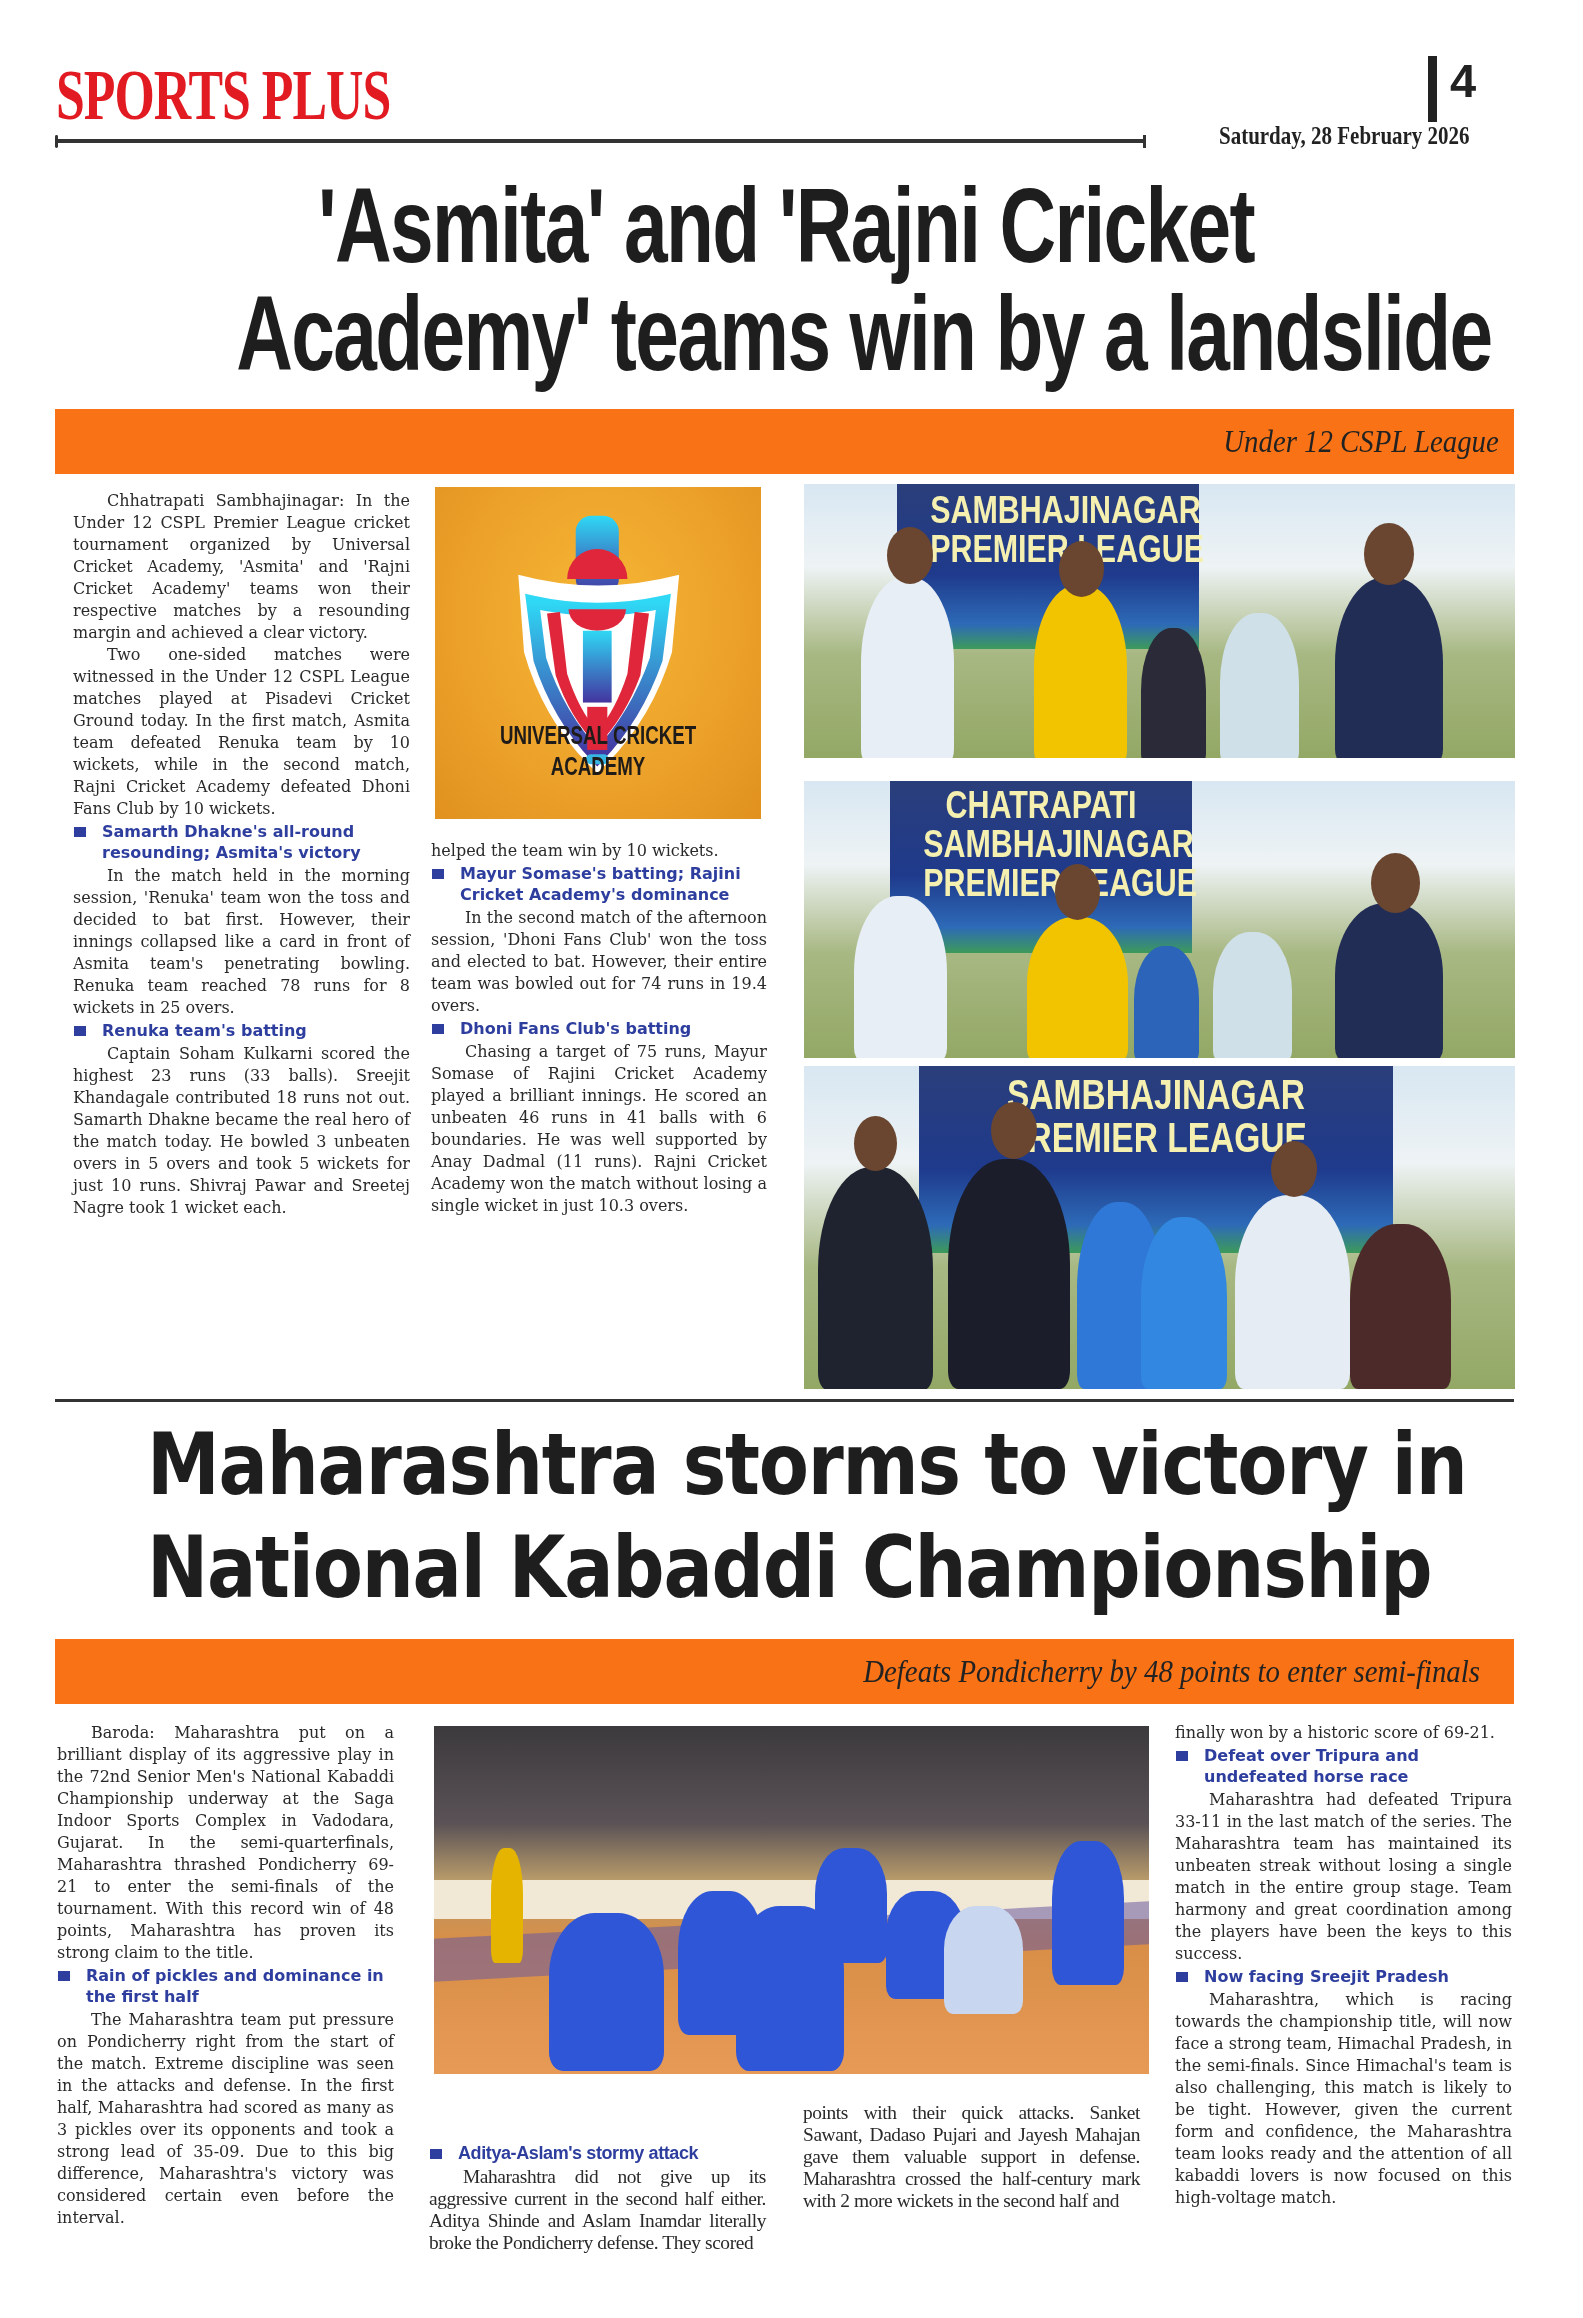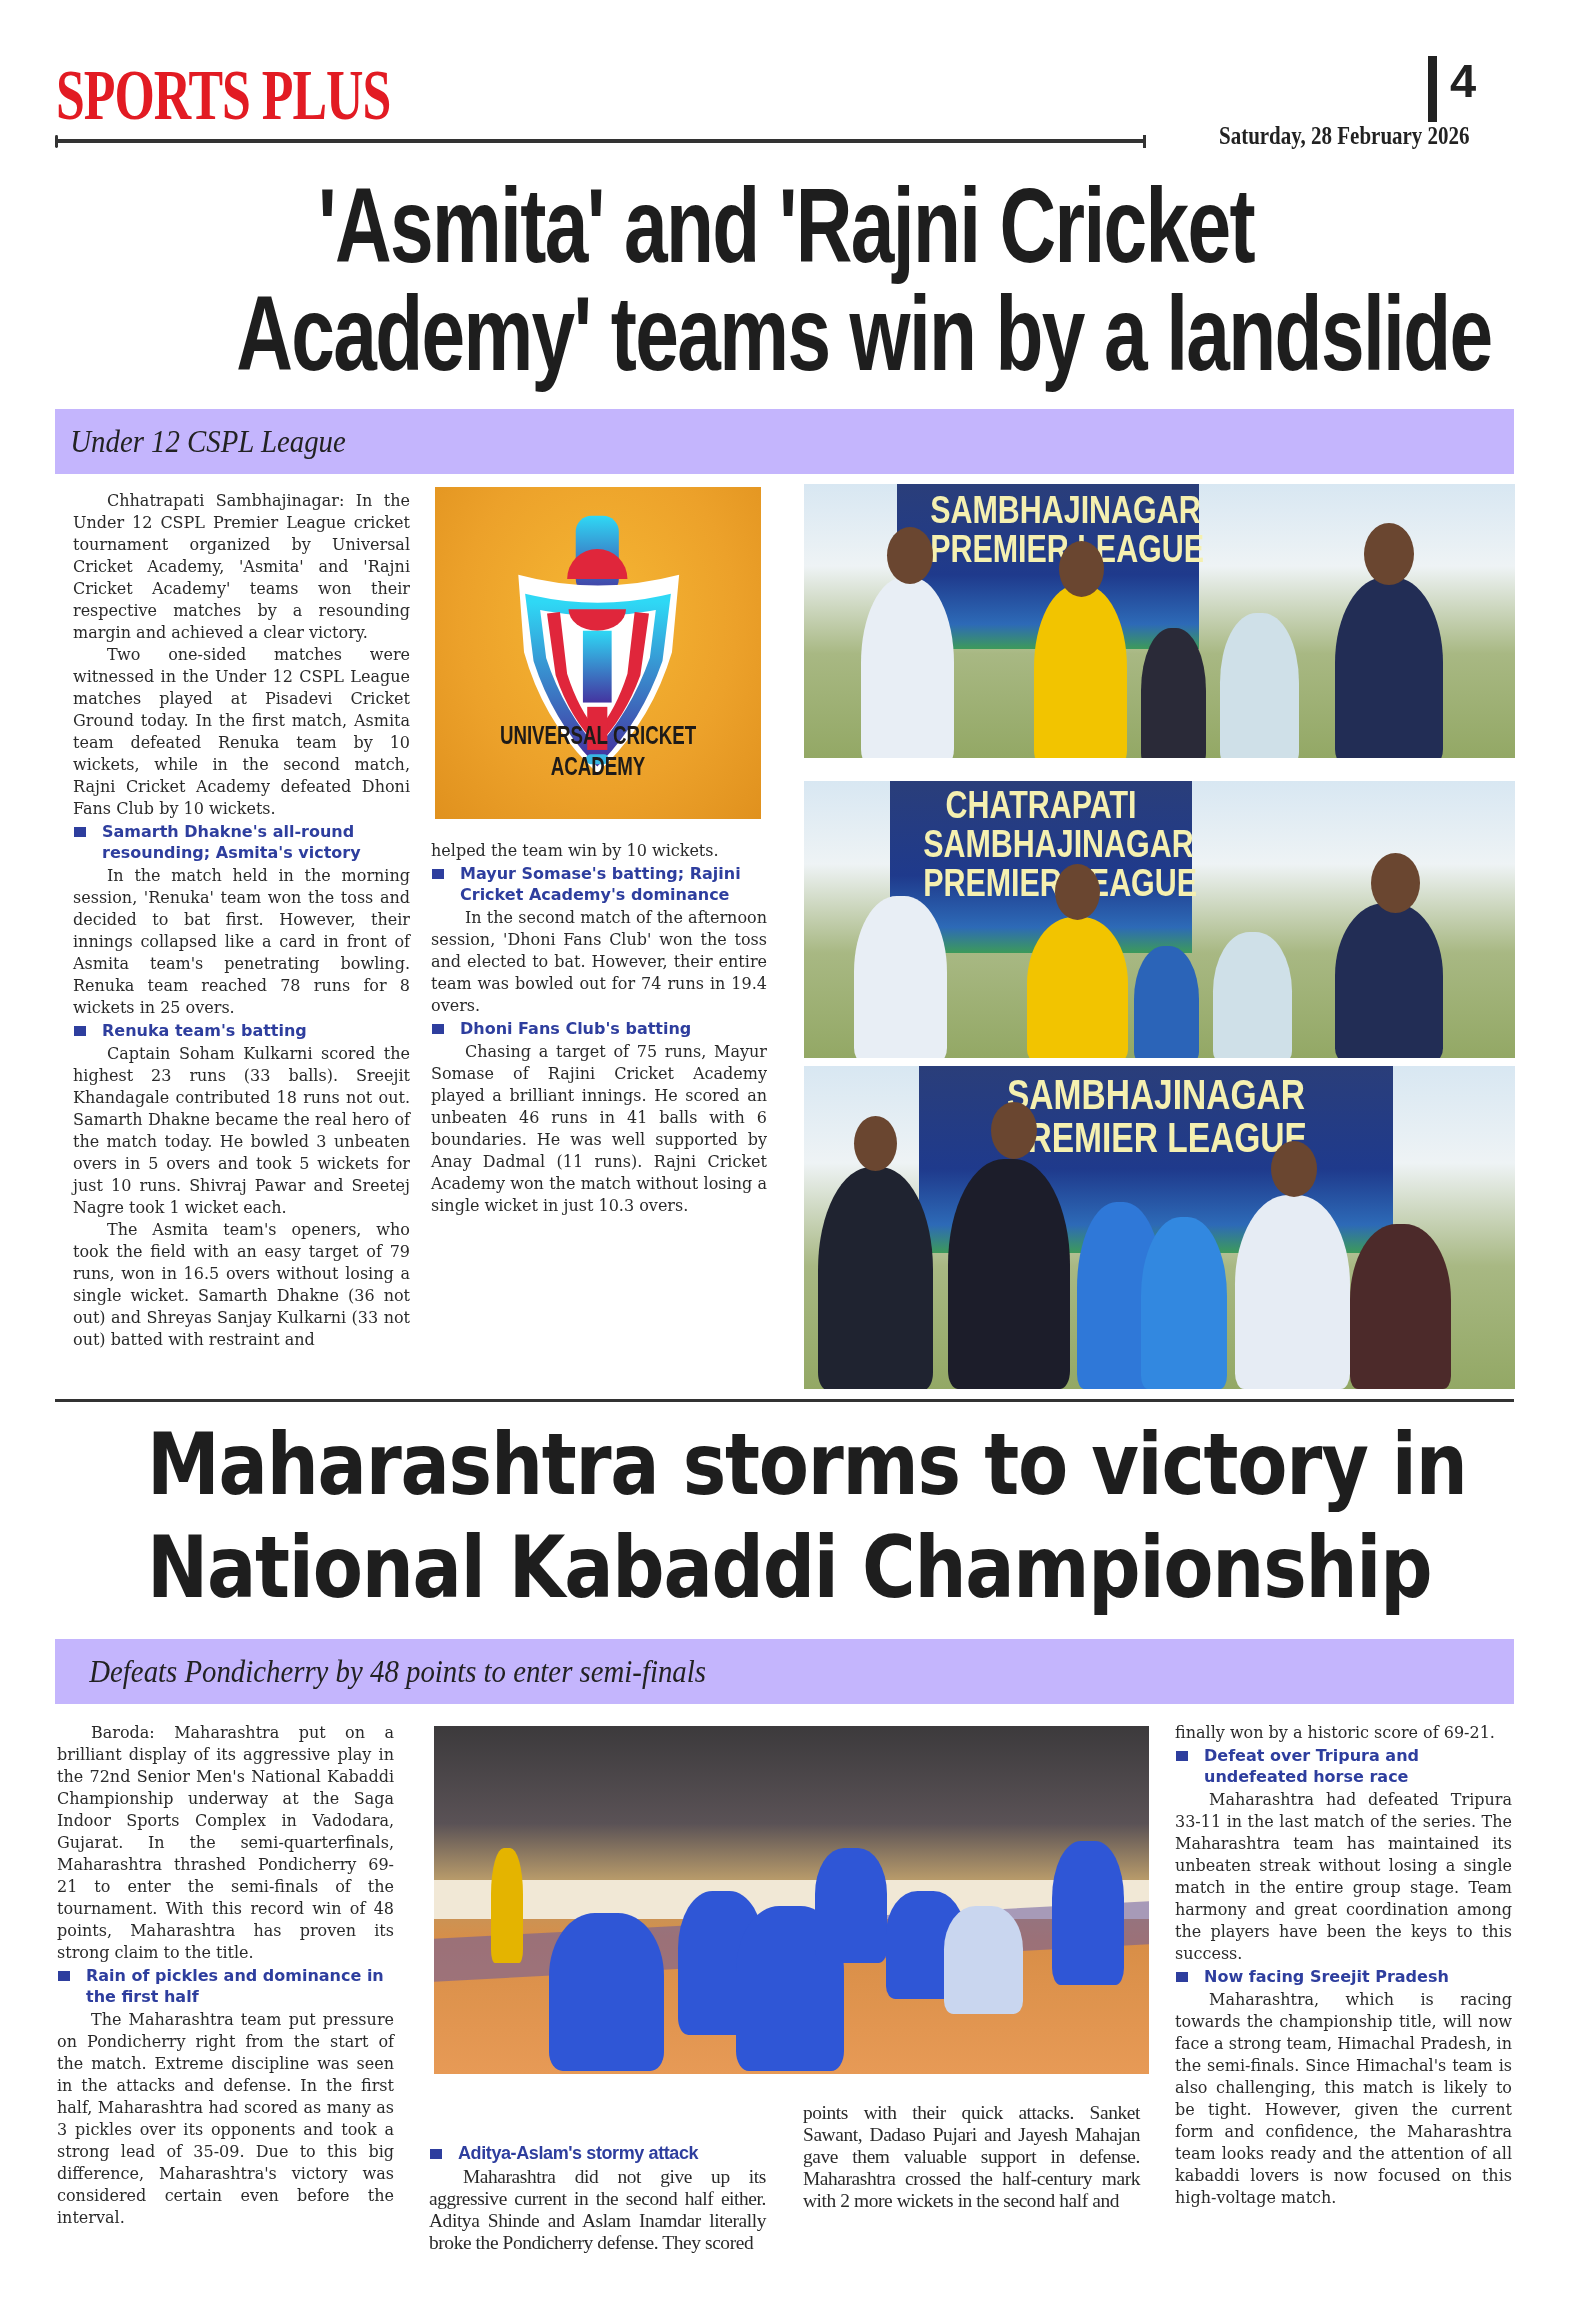--- a/index.html
+++ b/index.html
@@ -41,22 +41,22 @@
   }
   .headline-1 span { display: block; transform: scaleX(0.74); transform-origin: center; white-space: nowrap; }
   .headline-2 {
     position: absolute; left: 43px; top: 1413px; width: 1486px; text-align: center;
     font-family: "DejaVu Sans", sans-serif; font-weight: bold; color: #1e1e1e;
     font-size: 85px; line-height: 103px; letter-spacing: -1.4px;
   }
   .headline-2 span { display: block; transform: scaleX(0.86); transform-origin: center; white-space: nowrap; }
 
   .deck-band {
-    position: absolute; left: 55px; width: 1459px; height: 65px; background: #c4b5fd;
-    display: flex; align-items: center; justify-content: flex-start;
+    position: absolute; left: 55px; width: 1459px; height: 65px; background: #f97316;
+    display: flex; align-items: center; justify-content: flex-end;
     font-family: "Liberation Serif", serif; font-style: italic; color: #222;
     font-size: 32px;
   }
   .deck-band span { transform: scaleX(0.9); display: inline-block; }
   .deck-1 { top: 409px; }
   .deck-2 { top: 1639px; }
 
   .section-rule { position: absolute; left: 55px; top: 1399px; width: 1459px; height: 2.9px; background: #333; }
 
   
@@ -134,21 +134,20 @@
   <span>Under 12 CSPL League</span>
 </div>
 
 <div class="col c1">
     <p>Chhatrapati Sambhajinagar: In the Under 12 CSPL Premier League cricket tournament organized by Universal Cricket Academy, 'Asmita' and 'Rajni Cricket Academy' teams won their respective matches by a resounding margin and achieved a clear victory.</p>
     <p>Two one-sided matches were witnessed in the Under 12 CSPL League matches played at Pisadevi Cricket Ground today. In the first match, Asmita team defeated Renuka team by 10 wickets, while in the second match, Rajni Cricket Academy defeated Dhoni Fans Club by 10 wickets.</p>
     <div class="sub">Samarth Dhakne's all-round resounding; Asmita's victory</div>
     <p>In the match held in the morning session, 'Renuka' team won the toss and decided to bat first. However, their innings collapsed like a card in front of Asmita team's penetrating bowling. Renuka team reached 78 runs for 8 wickets in 25 overs.</p>
     <div class="sub">Renuka team's batting</div>
     <p>Captain Soham Kulkarni scored the highest 23 runs (33 balls). Sreejit Khandagale contributed 18 runs not out. Samarth Dhakne became the real hero of the match today. He bowled 3 unbeaten overs in 5 overs and took 5 wickets for just 10 runs. Shivraj Pawar and Sreetej Nagre took 1 wicket each.</p>
-    <p>The Asmita team's openers, who took the field with an easy target of 79 runs, won in 16.5 overs without losing a single wicket. Samarth Dhakne (36 not out) and Shreyas Sanjay Kulkarni (33 not out) batted with restraint and</p>
   </div>
 
 <div class="photo logo-photo">
   <svg width="326" height="332" viewBox="0 0 454 462">
     <defs>
       <linearGradient id="gb" x1="0" y1="0" x2="0" y2="1">
         <stop offset="0" stop-color="#2fd8f5"></stop>
           <stop offset="1" stop-color="#4434a0"></stop>
       </linearGradient>
     </defs>

